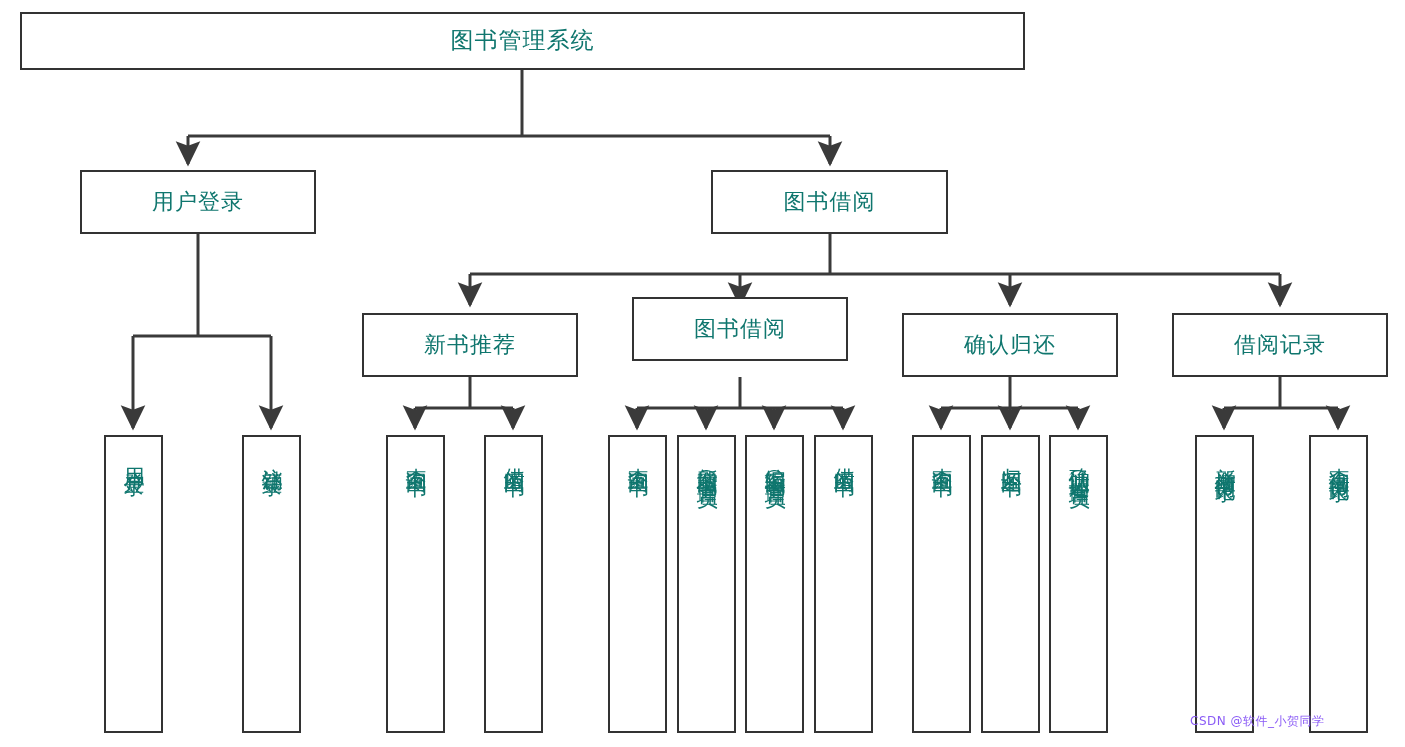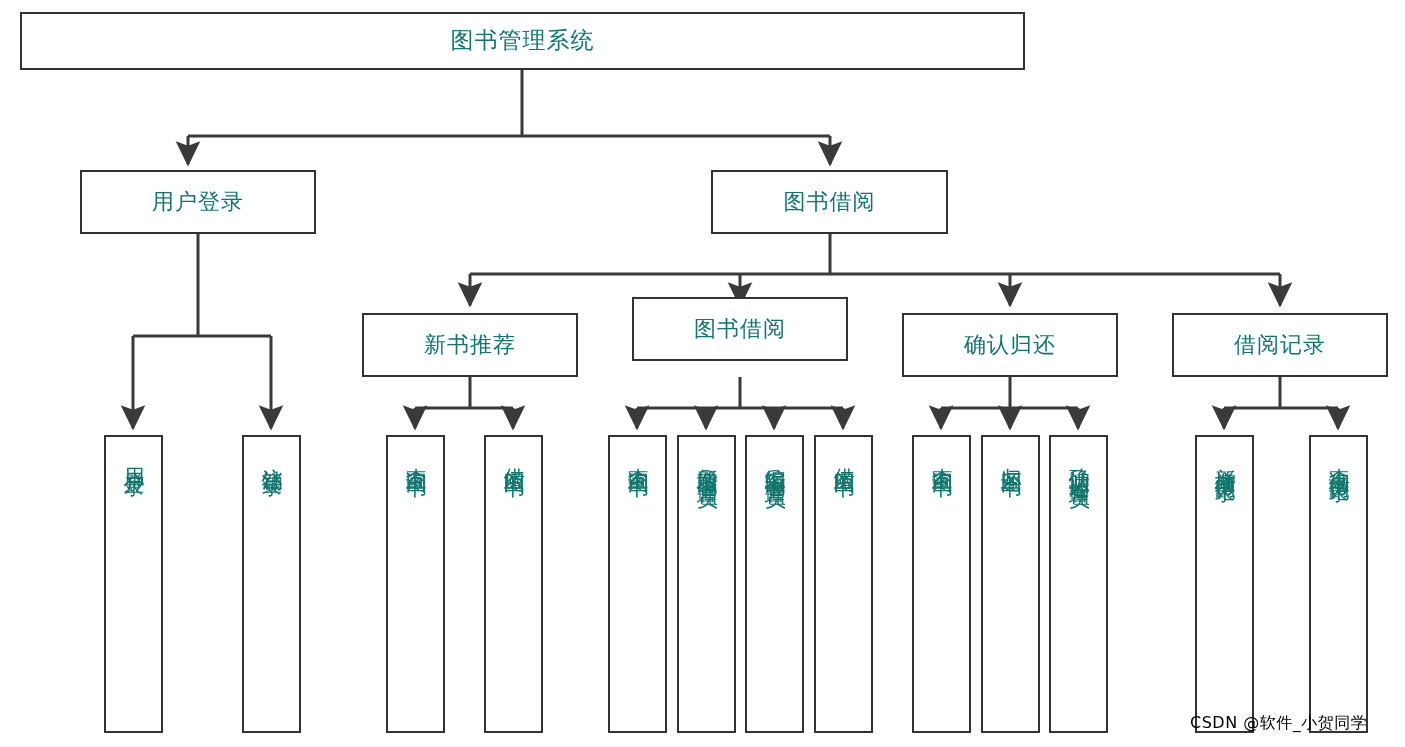--- a/index.html
+++ b/index.html
@@ -52,22 +52,22 @@
     writing-mode: vertical-rl;
     text-orientation: upright;
     letter-spacing: 3px;
     white-space: nowrap;
   }
   .node.root {
     font-size: 23px;
   }
   .watermark {
     position: absolute;
-    font-size: 16px;
-    color: #000000;
+    font-size: 12px;
+    color: #8b5cf6;
     white-space: nowrap;
     letter-spacing: 0.5px;
   }
 </style>
 </head>
 <body>
 
 <div id="diagram-root">
 
   <svg id="edges-layer" viewBox="0 0 1405 747" width="1405" height="747" xmlns="http://www.w3.org/2000/svg">

